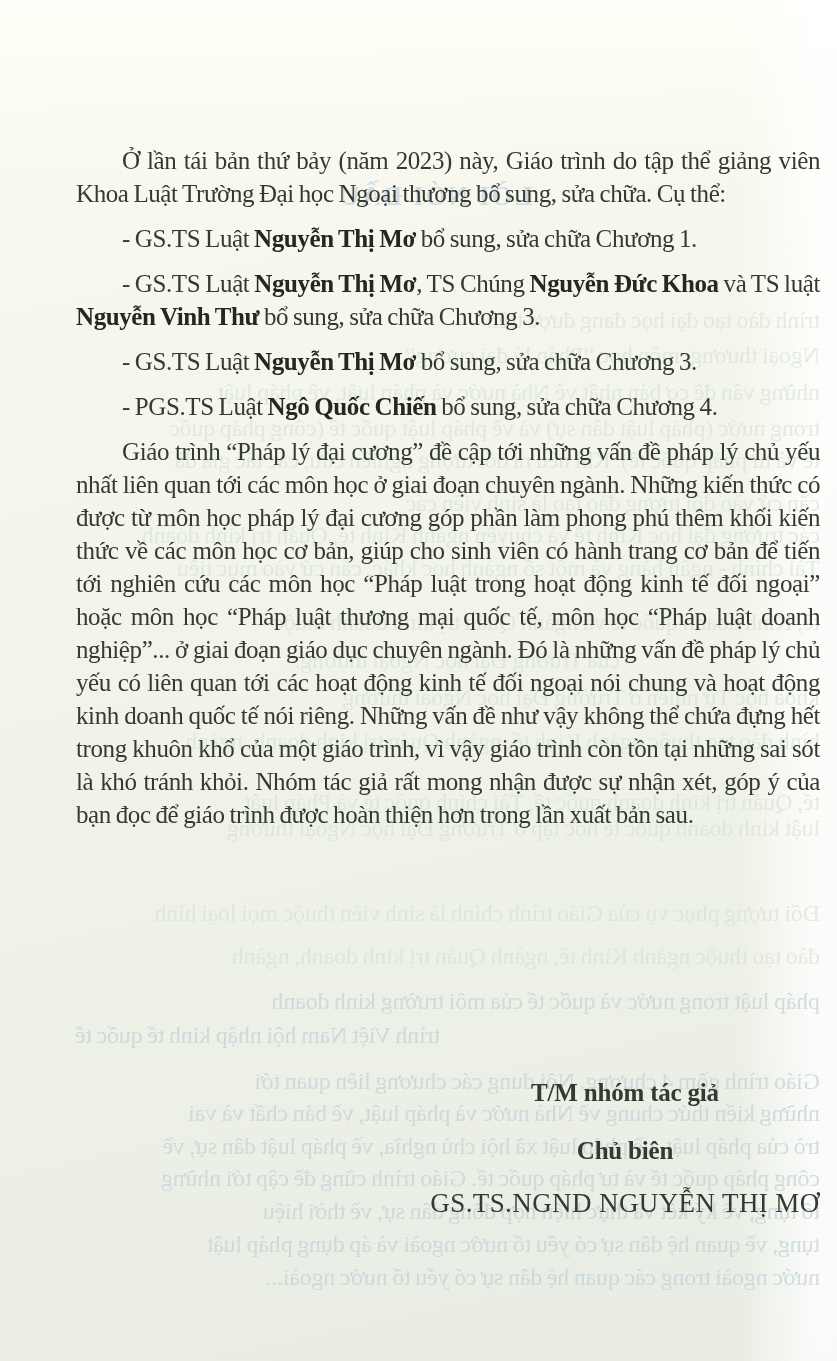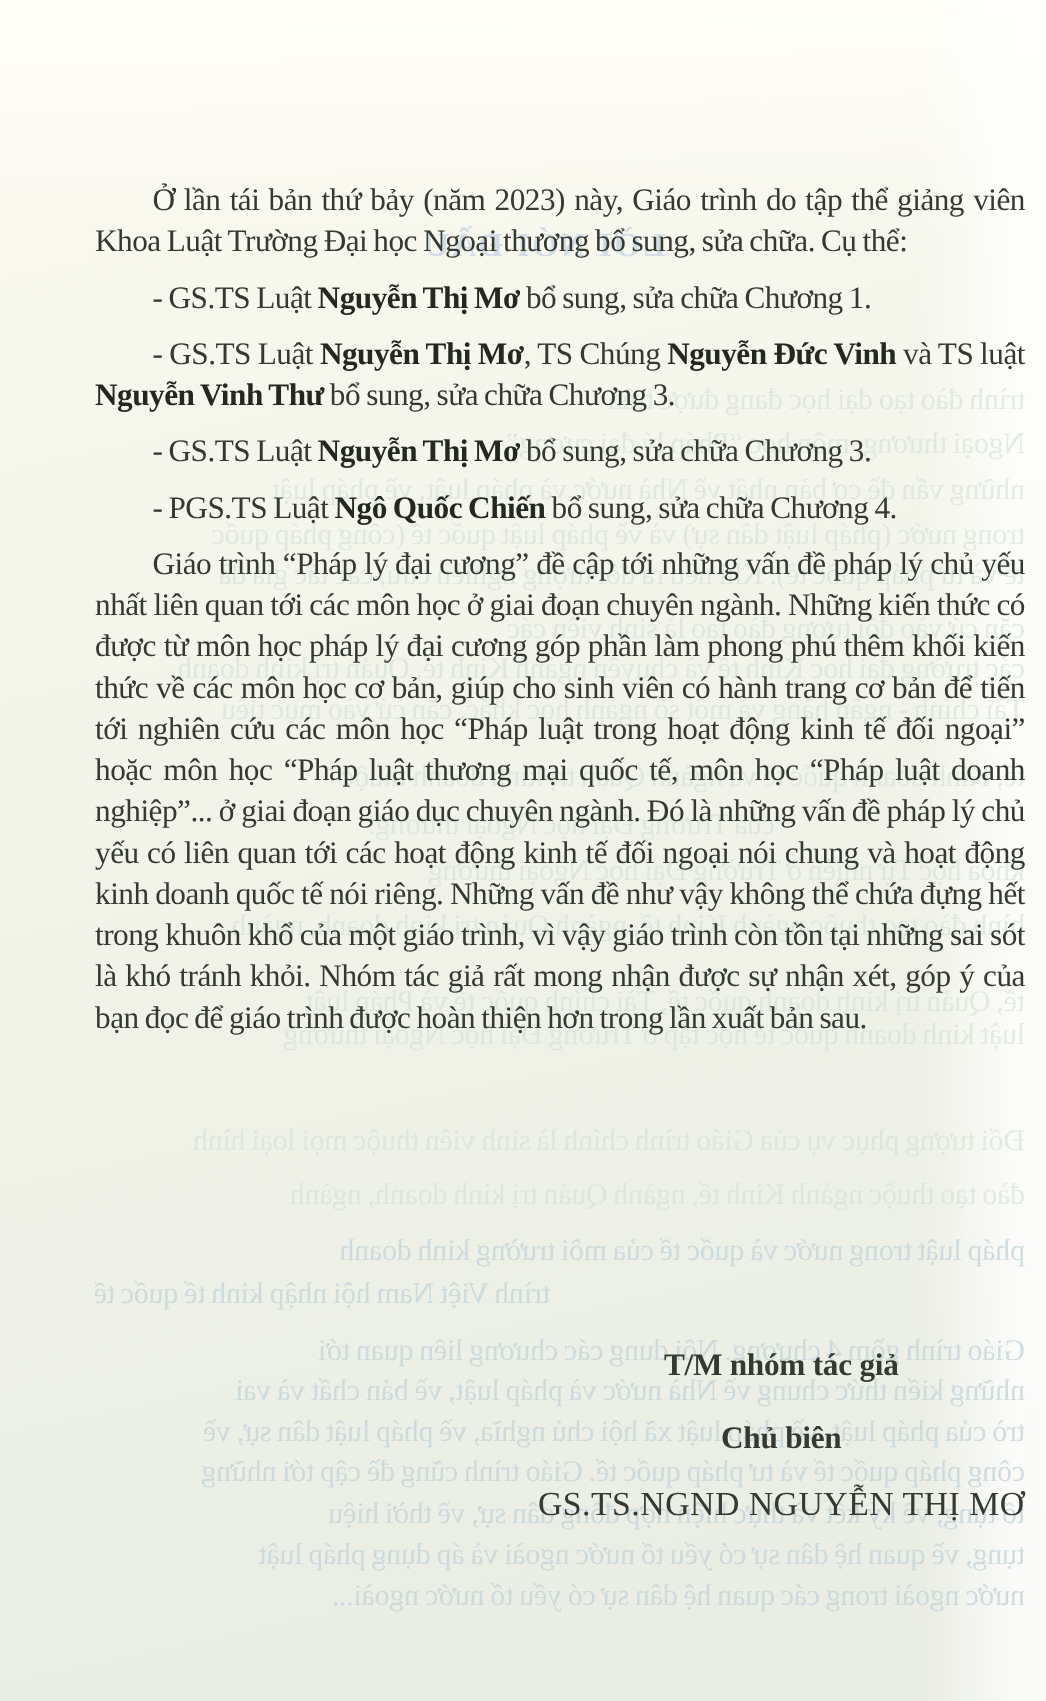--- a/index.html
+++ b/index.html
@@ -92,21 +92,21 @@
       <span class="bleed-line strong" style="top: 1262px;">nước ngoài trong các quan hệ dân sự có yếu tố nước ngoài...</span>
     </div>
 
   <div class="content">
 
     <p>Ở lần tái bản thứ bảy (năm 2023) này, Giáo trình do tập thể giảng viên Khoa Luật Trường Đại học Ngoại thương bổ sung, sửa chữa. Cụ thể:</p>
 
 
     <p><span>- GS.TS Luật </span><b>Nguyễn Thị Mơ</b><span> bổ sung, sửa chữa Chương 1.</span></p>
 
-    <p><span>- GS.TS Luật </span><b>Nguyễn Thị Mơ</b><span>, TS Chúng </span><b>Nguyễn Đức Vinh</b><span> và TS luật </span><b>Nguyễn Vinh Thư</b><span> bổ sung, sửa chữa Chương 3.</span></p>
+    <p><span>- GS.TS Luật </span><b>Nguyễn Thị Mơ</b><span>, TS Chúng </span><b>Nguyễn Đức Khoa</b><span> và TS luật </span><b>Nguyễn Vinh Thư</b><span> bổ sung, sửa chữa Chương 3.</span></p>
 
     <p><span>- GS.TS Luật </span><b>Nguyễn Thị Mơ</b><span> bổ sung, sửa chữa Chương 3.</span></p>
 
     <p><span>- PGS.TS Luật </span><b>Ngô Quốc Chiến</b><span> bổ sung, sửa chữa Chương 4.</span></p>
 
     <p>Giáo trình “Pháp lý đại cương” đề cập tới những vấn đề pháp lý chủ yếu nhất liên quan tới các môn học ở giai đoạn chuyên ngành. Những kiến thức có được từ môn học pháp lý đại cương góp phần làm phong phú thêm khối kiến thức về các môn học cơ bản, giúp cho sinh viên có hành trang cơ bản để tiến tới nghiên cứu các môn học “Pháp luật trong hoạt động kinh tế đối ngoại” hoặc môn học “Pháp luật thương mại quốc tế, môn học “Pháp luật doanh nghiệp”... ở giai đoạn giáo dục chuyên ngành. Đó là những vấn đề pháp lý chủ yếu có liên quan tới các hoạt động kinh tế đối ngoại nói chung và hoạt động kinh doanh quốc tế nói riêng. Những vấn đề như vậy không thể chứa đựng hết trong khuôn khổ của một giáo trình, vì vậy giáo trình còn tồn tại những sai sót là khó tránh khỏi. Nhóm tác giả rất mong nhận được sự nhận xét, góp ý của bạn đọc để giáo trình được hoàn thiện hơn trong lần xuất bản sau.</p>
 
 
   </div>
 

